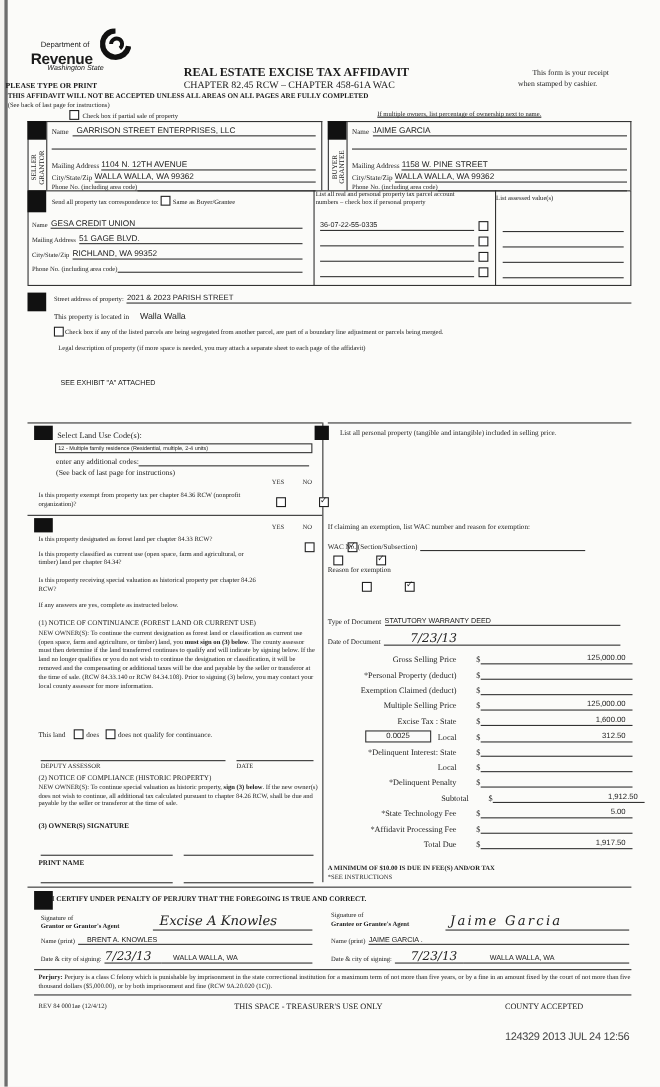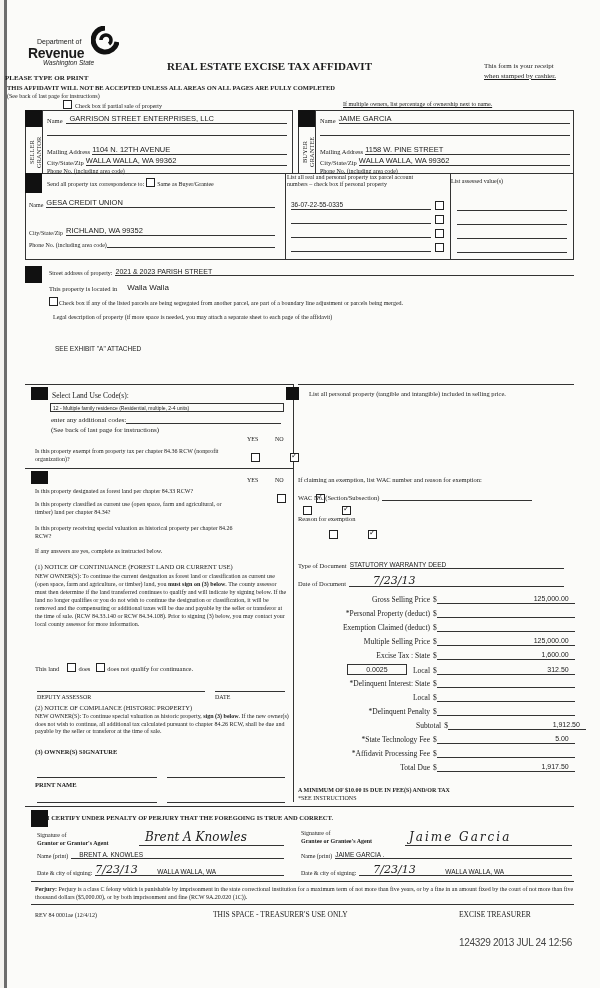--- a/index.html
+++ b/index.html
@@ -12,21 +12,21 @@
   .ul { border-bottom: 1px solid #333; }
   .cb { display: inline-block; width: 9px; height: 9px; border: 1px solid #222; background: #fff; vertical-align: middle; position: relative; }
   .cb.checked::after { content: "✓"; position: absolute; left: 0; top: -3px; font-size: 8px; font-family: "DejaVu Sans", sans-serif; }
   .fill { font-family: "Liberation Sans", sans-serif; font-size: 7.5px; color: #222; }
   .hand { font-family: "DejaVu Serif", serif; font-style: italic; color: #222; }
   .t6 { font-size: 6px; } .t65 { font-size: 6.5px; } .t7 { font-size: 7px; } .t75 { font-size: 7.5px; }
   .row { position: absolute; display: flex; align-items: flex-end; white-space: nowrap; }
   .box { position: absolute; border: 1px solid #333; }
   .vert { writing-mode: vertical-rl; transform: rotate(180deg); font-size: 6.5px; text-align: center; line-height: 7px; }
   .tax-row { position: absolute; left: 0; width: 300px; display: flex; align-items: flex-end; font-size: 7.5px; }
-  .tax-label { width: 136px; text-align: right; padding-right: 3px; white-space: nowrap; }
+  .tax-label { width: 136px; text-align: right; padding-right: 18px; white-space: nowrap; }
   .tax-val { width: 138px; border-bottom: 1px solid #333; text-align: right; padding-right: 6px; font-family: "Liberation Sans", sans-serif; font-size: 7px; height: 10px; line-height: 10px; }
   .center { }
   .bold { font-weight: bold; }
 </style>
 </head>
 <body>
 
 <div class="page">
 
   
@@ -35,22 +35,23 @@
       <path d="M14 2 A12 12 0 1 0 26 16" fill="none" stroke="#111" stroke-width="5"></path>
       <path d="M10 14 A5 5 0 1 1 18 18" fill="none" stroke="#111" stroke-width="3.5"></path>
     </svg>
     <div class="abs sans" style="left:10px;top:12px;font-size:7px;">Department of</div>
     <div class="abs sans bold" style="left:1px;top:19px;font-size:14px;letter-spacing:-0.3px;">Revenue</div>
     <div class="abs sans" style="left:16px;top:33px;font-size:6.5px;font-style:italic;">Washington State</div>
   </div>
 
   <div class="abs t7" style="left:-2px;top:74px;font-weight:bold;">PLEASE TYPE OR PRINT</div>
   <div class="abs bold center" style="left:160px;top:60px;width:240px;font-size:11px;">REAL ESTATE EXCISE TAX AFFIDAVIT</div>
+  <div class="abs center" style="left:160px;top:72px;width:240px;font-size:9px;">CHAPTER 82.45 RCW – CHAPTER 458-61A WAC</div>
   <div class="abs t7" style="left:477px;top:62px;">This form is your receipt</div>
-  <div class="abs t7" style="left:477px;top:72px;text-decoration:underline;">when stamped by cashier.</div>
+  <div class="abs t7" style="left:464px;top:72px;">when stamped by cashier.</div>
   <div class="abs bold center t65" style="left:0;top:84px;width:596px;">THIS AFFIDAVIT WILL NOT BE ACCEPTED UNLESS ALL AREAS ON ALL PAGES ARE FULLY COMPLETED</div>
   <div class="abs center t6" style="left:0;top:93px;width:596px;">(See back of last page for instructions)</div>
 
   <div class="row t6" style="left:56px;top:100px;">
     <span class="cb"></span>
     <span style="margin-left:3px;">Check box if partial sale of property</span>
   </div>
   <div class="abs t6" style="left:336px;top:101px;text-decoration:underline;">If multiple owners, list percentage of ownership next to name.</div>
 
   
@@ -107,20 +108,24 @@
   <div class="blk" style="left:18px;top:173px;width:17px;height:20px;"></div>
 
   <div class="row t6" style="left:40px;top:178px;">
     <span>Send all property tax correspondence to:</span>
     <span class="cb" style="margin:0 2px;"></span>
     <span>Same as Buyer/Grantee</span>
   </div>
   <div class="row t6" style="left:22px;top:198px;width:246px;">
     <span>Name</span>
     <span class="ul fill" style="flex:1;margin-left:3px;">GESA CREDIT UNION</span>
+  </div>
+  <div class="row t6" style="left:22px;top:212px;width:246px;">
+    <span>Mailing Address</span>
+    <span class="ul fill" style="flex:1;margin-left:3px;">51 GAGE BLVD.</span>
   </div>
   <div class="row t6" style="left:22px;top:226px;width:246px;">
     <span>City/State/Zip</span>
     <span class="ul fill" style="flex:1;margin-left:3px;">RICHLAND, WA  99352</span>
   </div>
   <div class="row t6" style="left:22px;top:241px;width:246px;">
     <span>Phone No. (including area code)</span>
     <span class="ul" style="flex:1;height:7px;"></span>
   </div>
 
@@ -326,21 +331,21 @@
 
   
   <div class="abs" style="left:18px;top:806px;width:549px;border-top:1.5px solid #333;"></div>
   <div class="blk" style="left:24px;top:810px;width:17px;height:17px;"></div>
   <div class="abs bold center t65" style="left:40px;top:814px;width:510px;">I CERTIFY UNDER PENALTY OF PERJURY THAT THE FOREGOING IS TRUE AND CORRECT.</div>
 
   <div class="abs t6" style="left:30px;top:831px;line-height:8px;">
     <div>Signature of</div>
     <div class="bold">Grantor or Grantor's Agent</div>
   </div>
-  <div class="abs ul hand" style="left:132px;top:830px;width:145px;height:16px;font-size:12px;padding-left:6px;">Brent A Knowles</div>
+  <div class="abs ul hand" style="left:132px;top:830px;width:145px;height:16px;font-size:12px;padding-left:6px;">Excise A Knowles</div>
   <div class="row t6" style="left:30px;top:851px;width:247px;">
     <span>Name (print)</span>
     <span class="ul fill" style="flex:1;margin-left:3px;padding-left:8px;font-size:6.5px;">BRENT A. KNOWLES</span>
   </div>
   <div class="row t6" style="left:30px;top:864px;width:247px;">
     <span>Date &amp; city of signing:</span>
     <span class="ul hand" style="width:52px;margin-left:3px;font-size:11px;line-height:11px;">7/23/13</span>
     <span class="ul fill" style="flex:1;padding-left:10px;font-size:6.5px;">WALLA WALLA, WA</span>
   </div>
 
@@ -358,15 +363,15 @@
     <span class="ul hand" style="width:62px;margin-left:3px;padding-left:14px;font-size:11px;line-height:11px;">7/23/13</span>
     <span class="ul fill" style="flex:1;padding-left:24px;font-size:6.5px;">WALLA WALLA, WA</span>
   </div>
 
   
   <div class="abs" style="left:24px;top:881px;width:543px;border-top:1px solid #333;"></div>
   <div class="abs t6" style="left:28px;top:885px;width:540px;line-height:8px;"><b>Perjury:</b><span> Perjury is a class C felony which is punishable by imprisonment in the state correctional institution for a maximum term of not more than five years, or by a fine in an amount fixed by the court of not more than five thousand dollars ($5,000.00), or by both imprisonment and fine (RCW 9A.20.020 (1C)).</span></div>
   <div class="abs" style="left:24px;top:904px;width:543px;border-top:1px solid #333;"></div>
   <div class="abs t6" style="left:28px;top:912px;">REV 84 0001ae (12/4/12)</div>
   <div class="abs t75" style="left:206px;top:910px;">THIS SPACE - TREASURER'S USE ONLY</div>
-  <div class="abs t75" style="left:452px;top:910px;">EXCISE TREASURER</div>
+  <div class="abs t75" style="left:452px;top:910px;">COUNTY ACCEPTED</div>
   <div class="abs sans" style="left:452px;top:937px;font-size:10px;color:#444;letter-spacing:-0.3px;">124329 2013 JUL 24 12:56</div>
 </div>
 
 </body></html>

